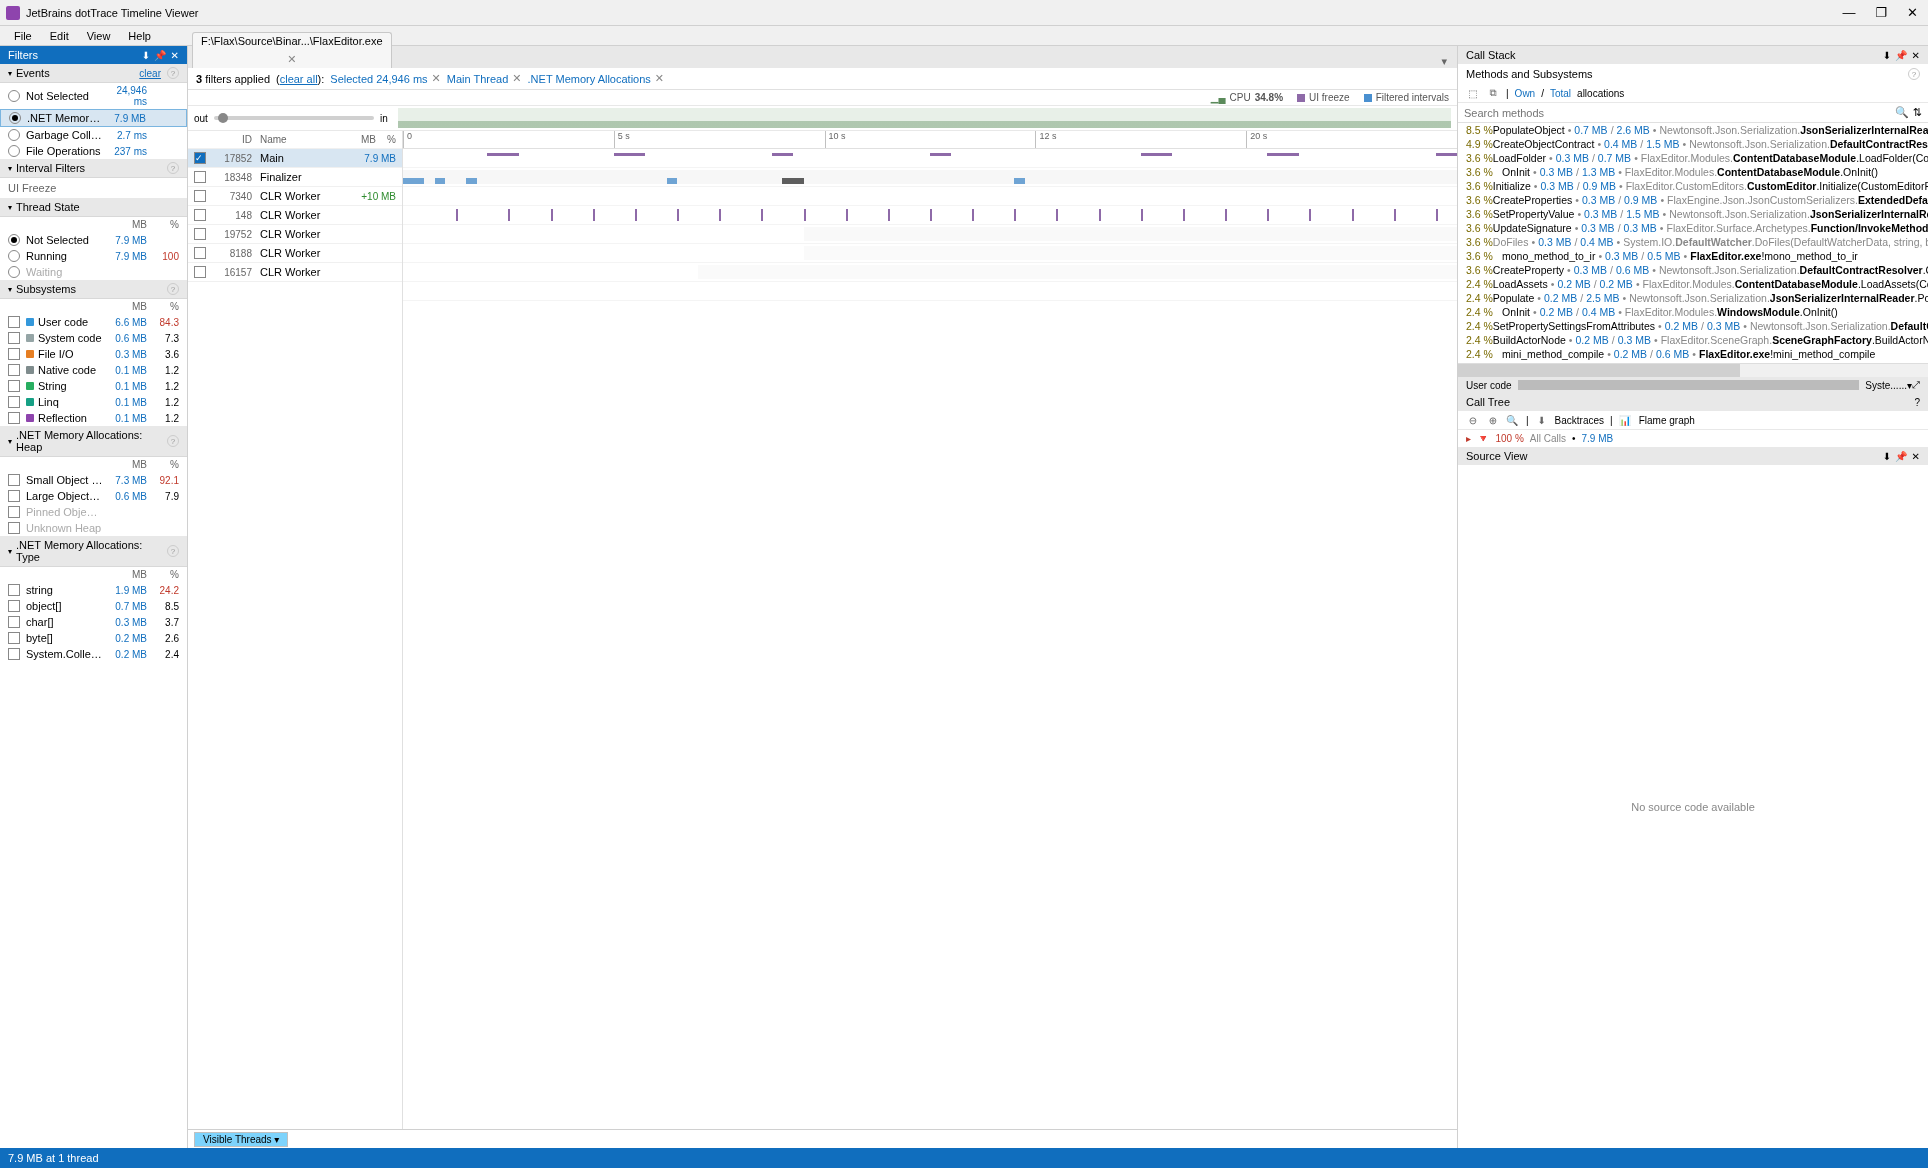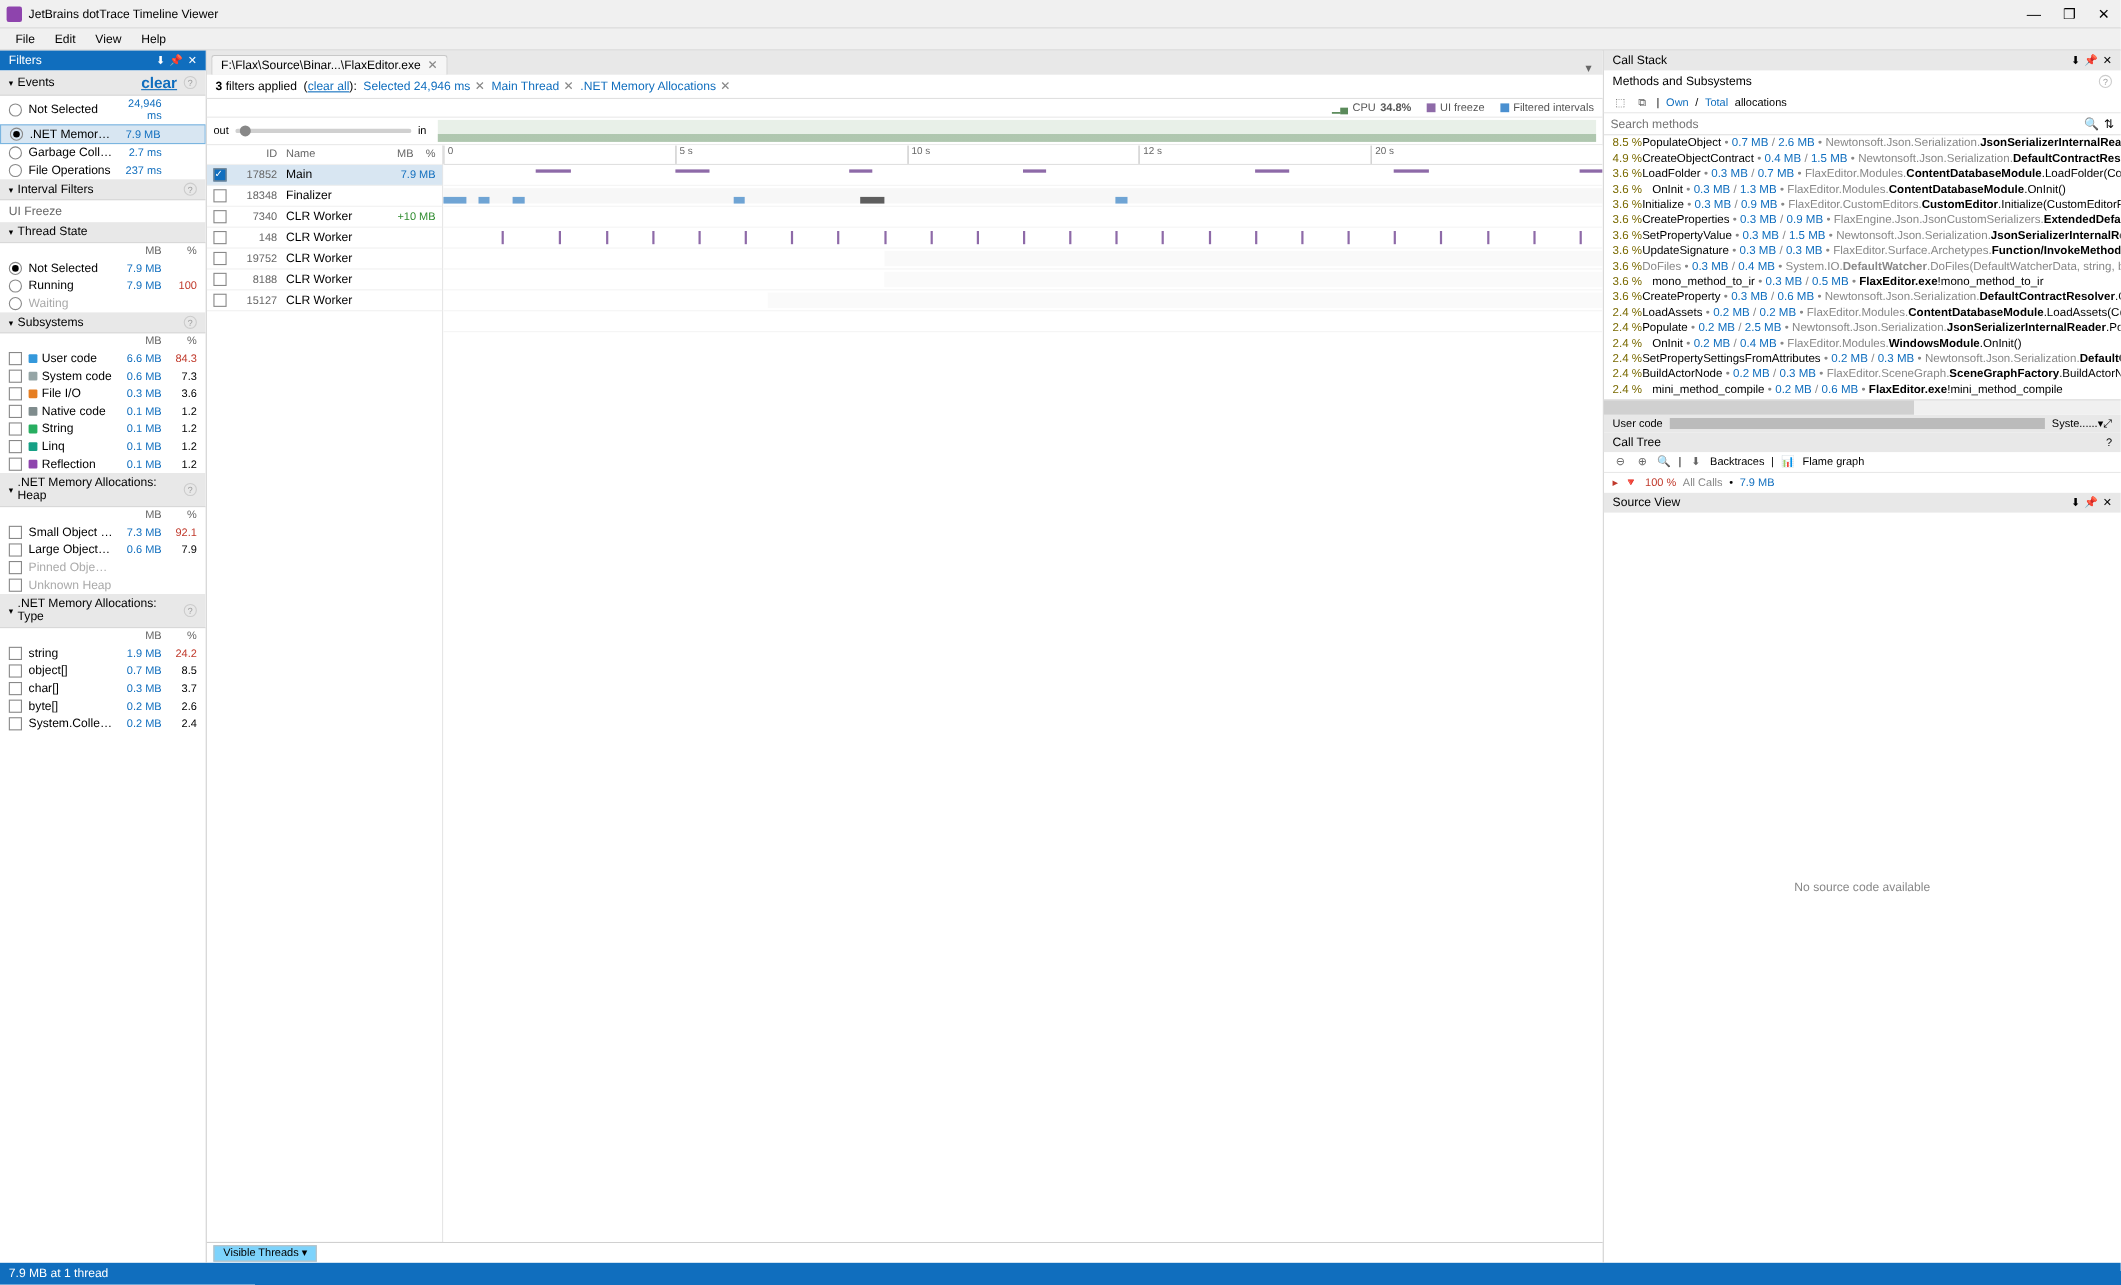--- a/index.html
+++ b/index.html
@@ -22,21 +22,21 @@
 
 .filters { width:188px; border-right:1px solid #d0d0d0; display:flex; flex-direction:column; }
 .panel-header { background:#106ebe; color:#fff; padding:3px 8px; display:flex; align-items:center; font-size:11px; }
 .panel-header.grey { background:#e8e8e8; color:#000; }
 .panel-header .spacer { flex:1; }
 .panel-header .hbtn { margin-left:4px; cursor:pointer; font-size:10px; }
 .filters-body { flex:1; overflow-y:auto; }
 .section-hdr { background:#e8e8e8; padding:3px 8px; display:flex; align-items:center; border-bottom:1px solid #d8d8d8; }
 .section-hdr .chev { margin-right:4px; font-size:8px; }
 .section-hdr .label { flex:1; }
-.section-hdr .action { color:#106ebe; text-decoration:underline; cursor:pointer; margin-right:6px; font-size:14px;font-weight:bold; }
+.section-hdr .action { color:#106ebe; text-decoration:underline; cursor:pointer; margin-right:6px; font-size:10px; }
 .section-hdr .help { color:#999; border:1px solid #ccc; border-radius:50%; width:12px; height:12px; font-size:8px; display:flex; align-items:center; justify-content:center; }
 .col-hdr { display:flex; padding:2px 8px; font-size:10px; color:#666; }
 .col-hdr .c1 { flex:1; }
 .col-hdr .c2 { width:44px; text-align:right; }
 .col-hdr .c3 { width:32px; text-align:right; }
 .filter-row { display:flex; align-items:center; padding:2px 8px; cursor:pointer; }
 .filter-row.selected { background:#d8e6f2; border:1px solid #7ab5e0; }
 .filter-row .radio { width:12px; height:12px; border:1px solid #888; border-radius:50%; margin-right:6px; position:relative; }
 .filter-row .radio.on::after { content:""; position:absolute; inset:2px; background:#000; border-radius:50%; }
 .filter-row .cb { width:12px; height:12px; border:1px solid #888; margin-right:6px; }
@@ -44,21 +44,21 @@
 .filter-row .lbl { flex:1; white-space:nowrap; overflow:hidden; text-overflow:ellipsis; }
 .filter-row .val1 { width:44px; text-align:right; color:#106ebe; font-size:10px; }
 .filter-row .val2 { width:32px; text-align:right; font-size:10px; }
 .filter-row .val2.hot { color:#c0392b; }
 .filter-row .muted { color:#aaa; }
 .static-line { padding:4px 8px; color:#666; }
 
 
 .center { flex:1; display:flex; flex-direction:column; border-right:1px solid #d0d0d0; }
 .tab-bar { height:22px; background:#e8e8e8; display:flex; align-items:flex-end; padding:0 4px; }
-.tab { background:#f6f6f6; border:1px solid #c8c8c8; border-bottom:none; padding:2px 8px; display:flex; align-items:center; gap:6px; font-size:11px; border-radius:3px 3px 0 0; }
+.tab { background:#f6f6f6; border:1px solid #c8c8c8; border-bottom:none; padding:2px 8px; display:flex; align-items:center; gap:6px; font-size:11px; border-radius:3px 3px 0 0;flex-direction:column; }
 .tab .x { color:#888; cursor:pointer; }
 .tab-bar .dd { margin-left:auto; color:#666; padding:0 6px; cursor:pointer; }
 .filter-crumb { padding:4px 8px; background:#fff; border-bottom:1px solid #e0e0e0; display:flex; align-items:center; gap:6px; font-size:11px; flex-wrap:wrap; }
 .filter-crumb .link { color:#106ebe; }
 .filter-crumb .u { text-decoration:underline; cursor:pointer; }
 .filter-crumb .x { color:#888; cursor:pointer; margin-left:-2px; }
 .legend-bar { padding:2px 8px; display:flex; justify-content:flex-end; gap:14px; font-size:10px; color:#555; border-bottom:1px solid #e8e8e8; }
 .legend-bar .item { display:flex; align-items:center; gap:4px; }
 .legend-bar .sq { width:8px; height:8px; }
 .zoom-row { display:flex; align-items:center; padding:2px 6px; gap:6px; font-size:10px; border-bottom:1px solid #e8e8e8; }
@@ -454,21 +454,21 @@
               <span class="mb"></span>
             </div>
             <div class="thread-row">
               <span class="cb"></span>
               <span class="id">8188</span>
               <span class="nm">CLR Worker</span>
               <span class="mb"></span>
             </div>
             <div class="thread-row">
               <span class="cb"></span>
-              <span class="id">15127</span>
+              <span class="id">16157</span>
               <span class="nm">CLR Worker</span>
               <span class="mb"></span>
             </div>
           </div>
       </div>
       <div class="timeline-canvas">
         <div class="ruler">
           <span class="tick" style="left:0%">0</span>
           <span class="tick" style="left:20%">5 s</span>
           <span class="tick" style="left:40%">10 s</span>

